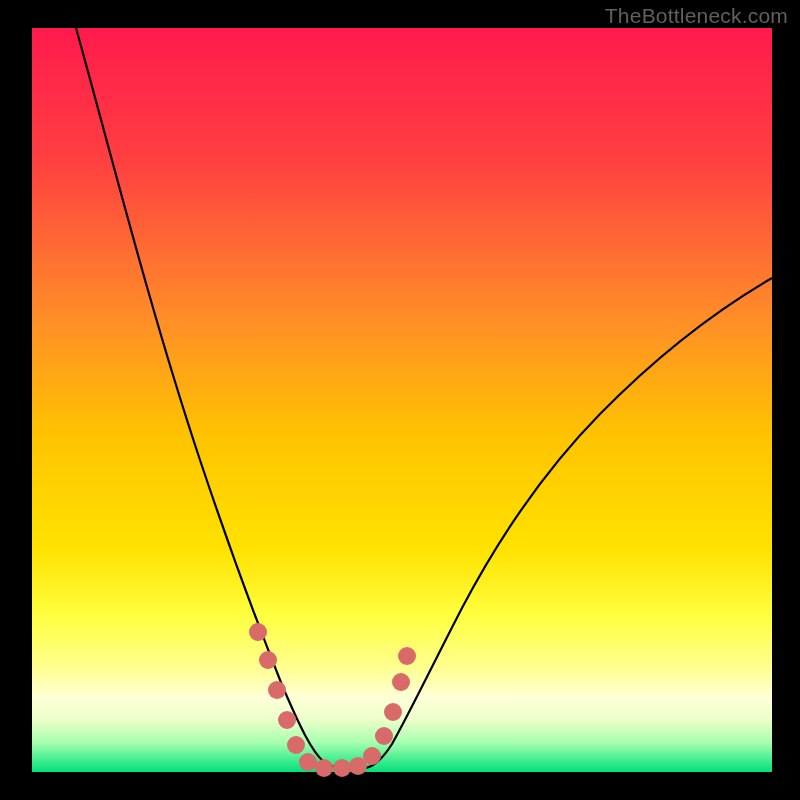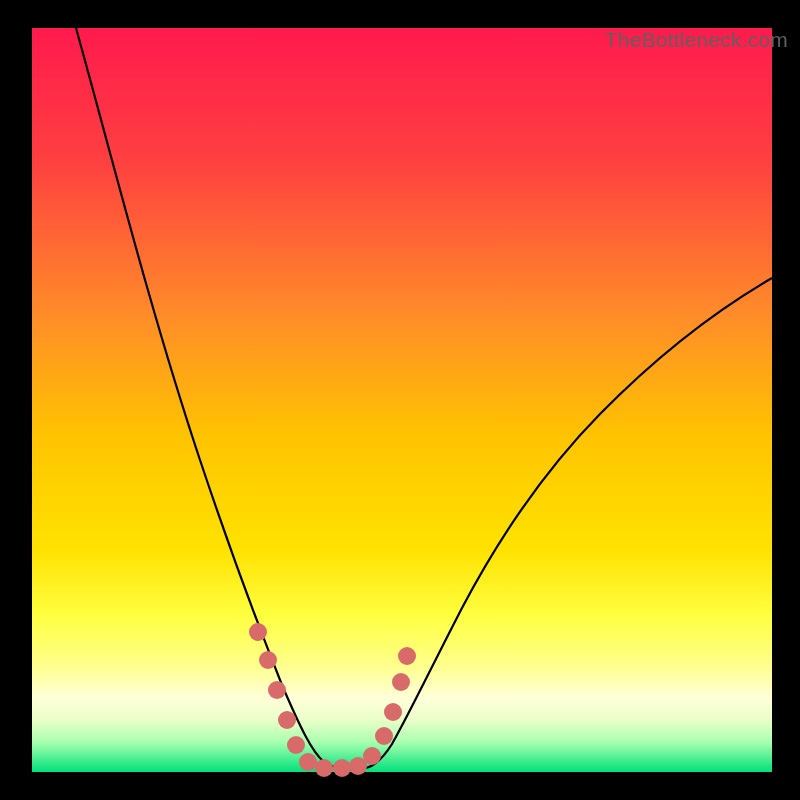--- a/index.html
+++ b/index.html
@@ -18,21 +18,20 @@
     background: #000;
   }
   .watermark {
     position: absolute;
     top: 4px;
     right: 12px;
     color: #606060;
     font-size: 21px;
     font-weight: 400;
     letter-spacing: 0.2px;
-    margin-top: 24px;
   }
   svg { display: block; }
 </style>
 </head>
 <body>
 
 <div class="frame">
 
   <svg width="800" height="800" viewBox="0 0 800 800">
     <defs>

